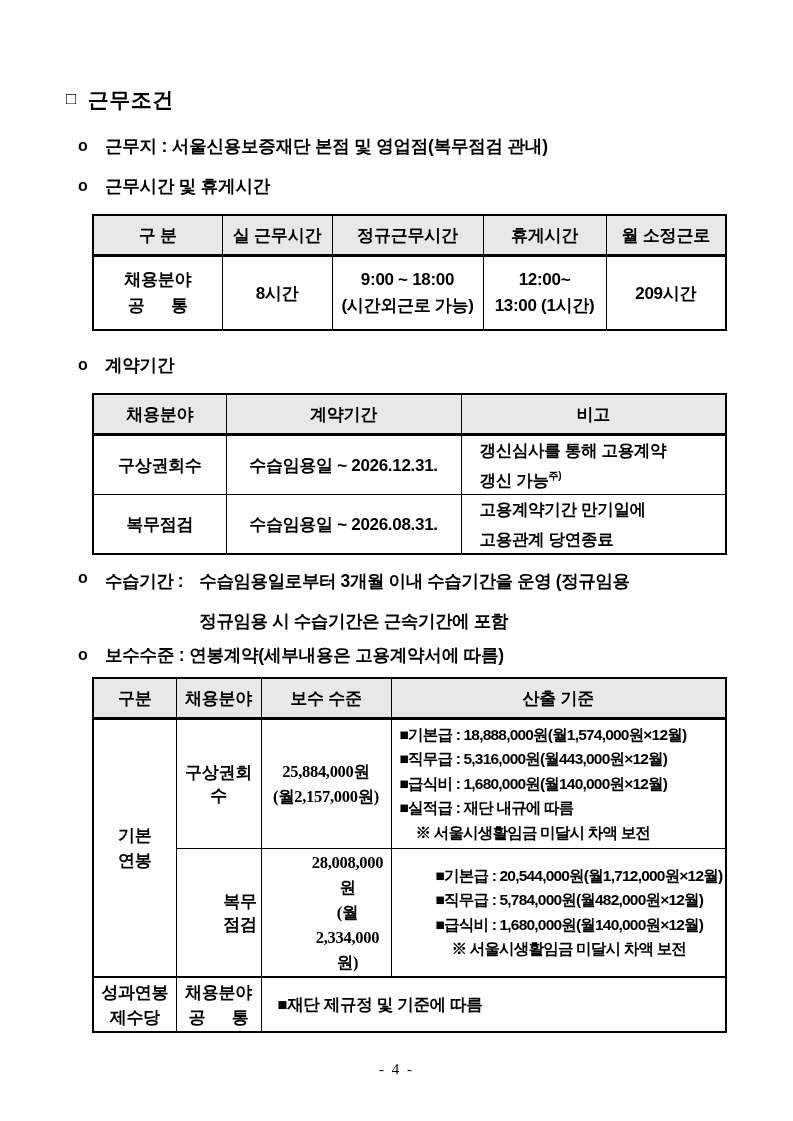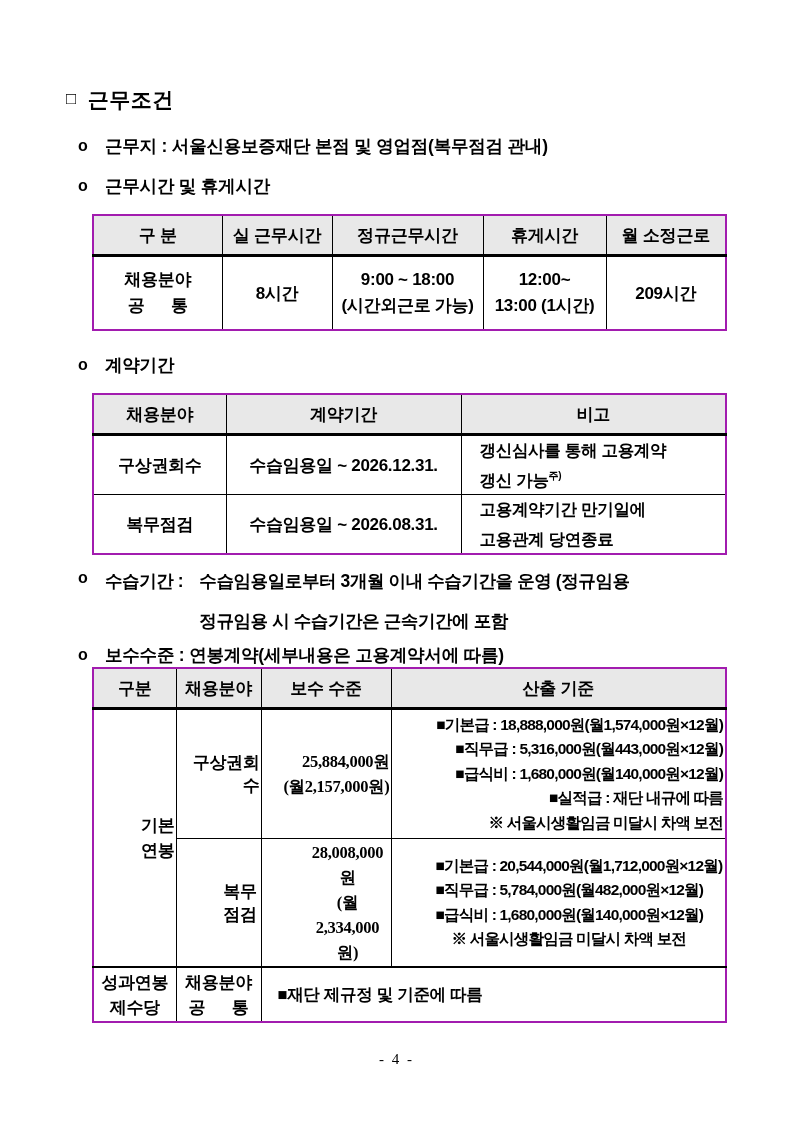--- a/index.html
+++ b/index.html
@@ -6,40 +6,40 @@
   .page {
     position:relative; width:793px; height:1121px; background:#ffffff;
     font-family:"Liberation Sans", sans-serif; font-weight:700; color:#000;
     overflow:hidden; box-sizing:border-box; padding:86px 66px 0 66px;
   }
   .title { display:flex; align-items:center; font-size:21px; margin:0 0 20px 0; letter-spacing:0.5px; }
   .title .sq { font-size:17px; margin-right:11px; transform:translateY(-1px); }
   .bullet { display:flex; font-size:17.5px; line-height:24px; margin:0 0 16px 12px; letter-spacing:-0.2px; }
   .mk { width:13px; margin-right:14px; font-size:16px; flex:none; }
   table { border-collapse:collapse; table-layout:fixed; margin-left:26px; width:633px;
-          text-align:center; border:2px solid #a21caf; }
+          text-align:center; border:2px solid #000000; }
   th { background:#e8e8e8; border:1px solid #000; border-bottom:3px solid #000;
        height:36px; font-size:17px; font-weight:700; letter-spacing:-0.2px; }
   td { border:1px solid #000; font-size:17px; letter-spacing:-0.3px; vertical-align:middle; }
   .two-line div { line-height:26px; }
   .pre { white-space:pre; }
   .t1 { margin-bottom:22px; }
   .t1 td { height:70px; }
   .t2 td { height:56px; }
   .t2 .remark { text-align:left; padding-left:18px; font-size:16.5px; }
   .t2 .remark div { line-height:26px; }
   sup.note { font-size:10px; vertical-align:super; }
   .footnote { font-size:14.5px; margin:8px 0 0 4px; letter-spacing:-0.5px; }
   .prob { display:flex; font-size:17.5px; margin:14px 0 0 12px; letter-spacing:-0.4px; }
   .prob .lbl { margin-right:16px; flex:none; }
   .prob-lines div { height:40px; line-height:24px; }
   .prob-lines div:last-child { height:24px; }
   .pay-bullet { margin-top:10px; margin-bottom:0; }
-  .t3 { }
-  .t3 .r1 td { height:124px;text-align:right; }
+  .t3 { margin-top:10px; }
+  .t3 .r1 td { height:124px; }
   .t3 .r2 td { height:97px;padding-left:44px; }
   .t3 .r3 td { height:51px; border-top:2px solid #000; }
   .t3 .salary { font-size:16.5px; }
   .t3 .salary div { line-height:25px;font-family:Liberation Serif, serif; }
   .t3 .details { text-align:left; padding:2px 2px 2px 8px; font-size:15.5px; letter-spacing:-0.8px; }
   .t3 .details div { line-height:24.5px; white-space:nowrap; }
   .t3 .details .indent { padding-left:16px; }
   .t3 .grp div, .t3 .fld div { line-height:25px; }
   .t3 .bottom-detail { text-align:left; padding-left:16px; font-size:16.5px; }
   .pagenum { text-align:center; font-family:"Liberation Serif", serif; font-weight:400;

